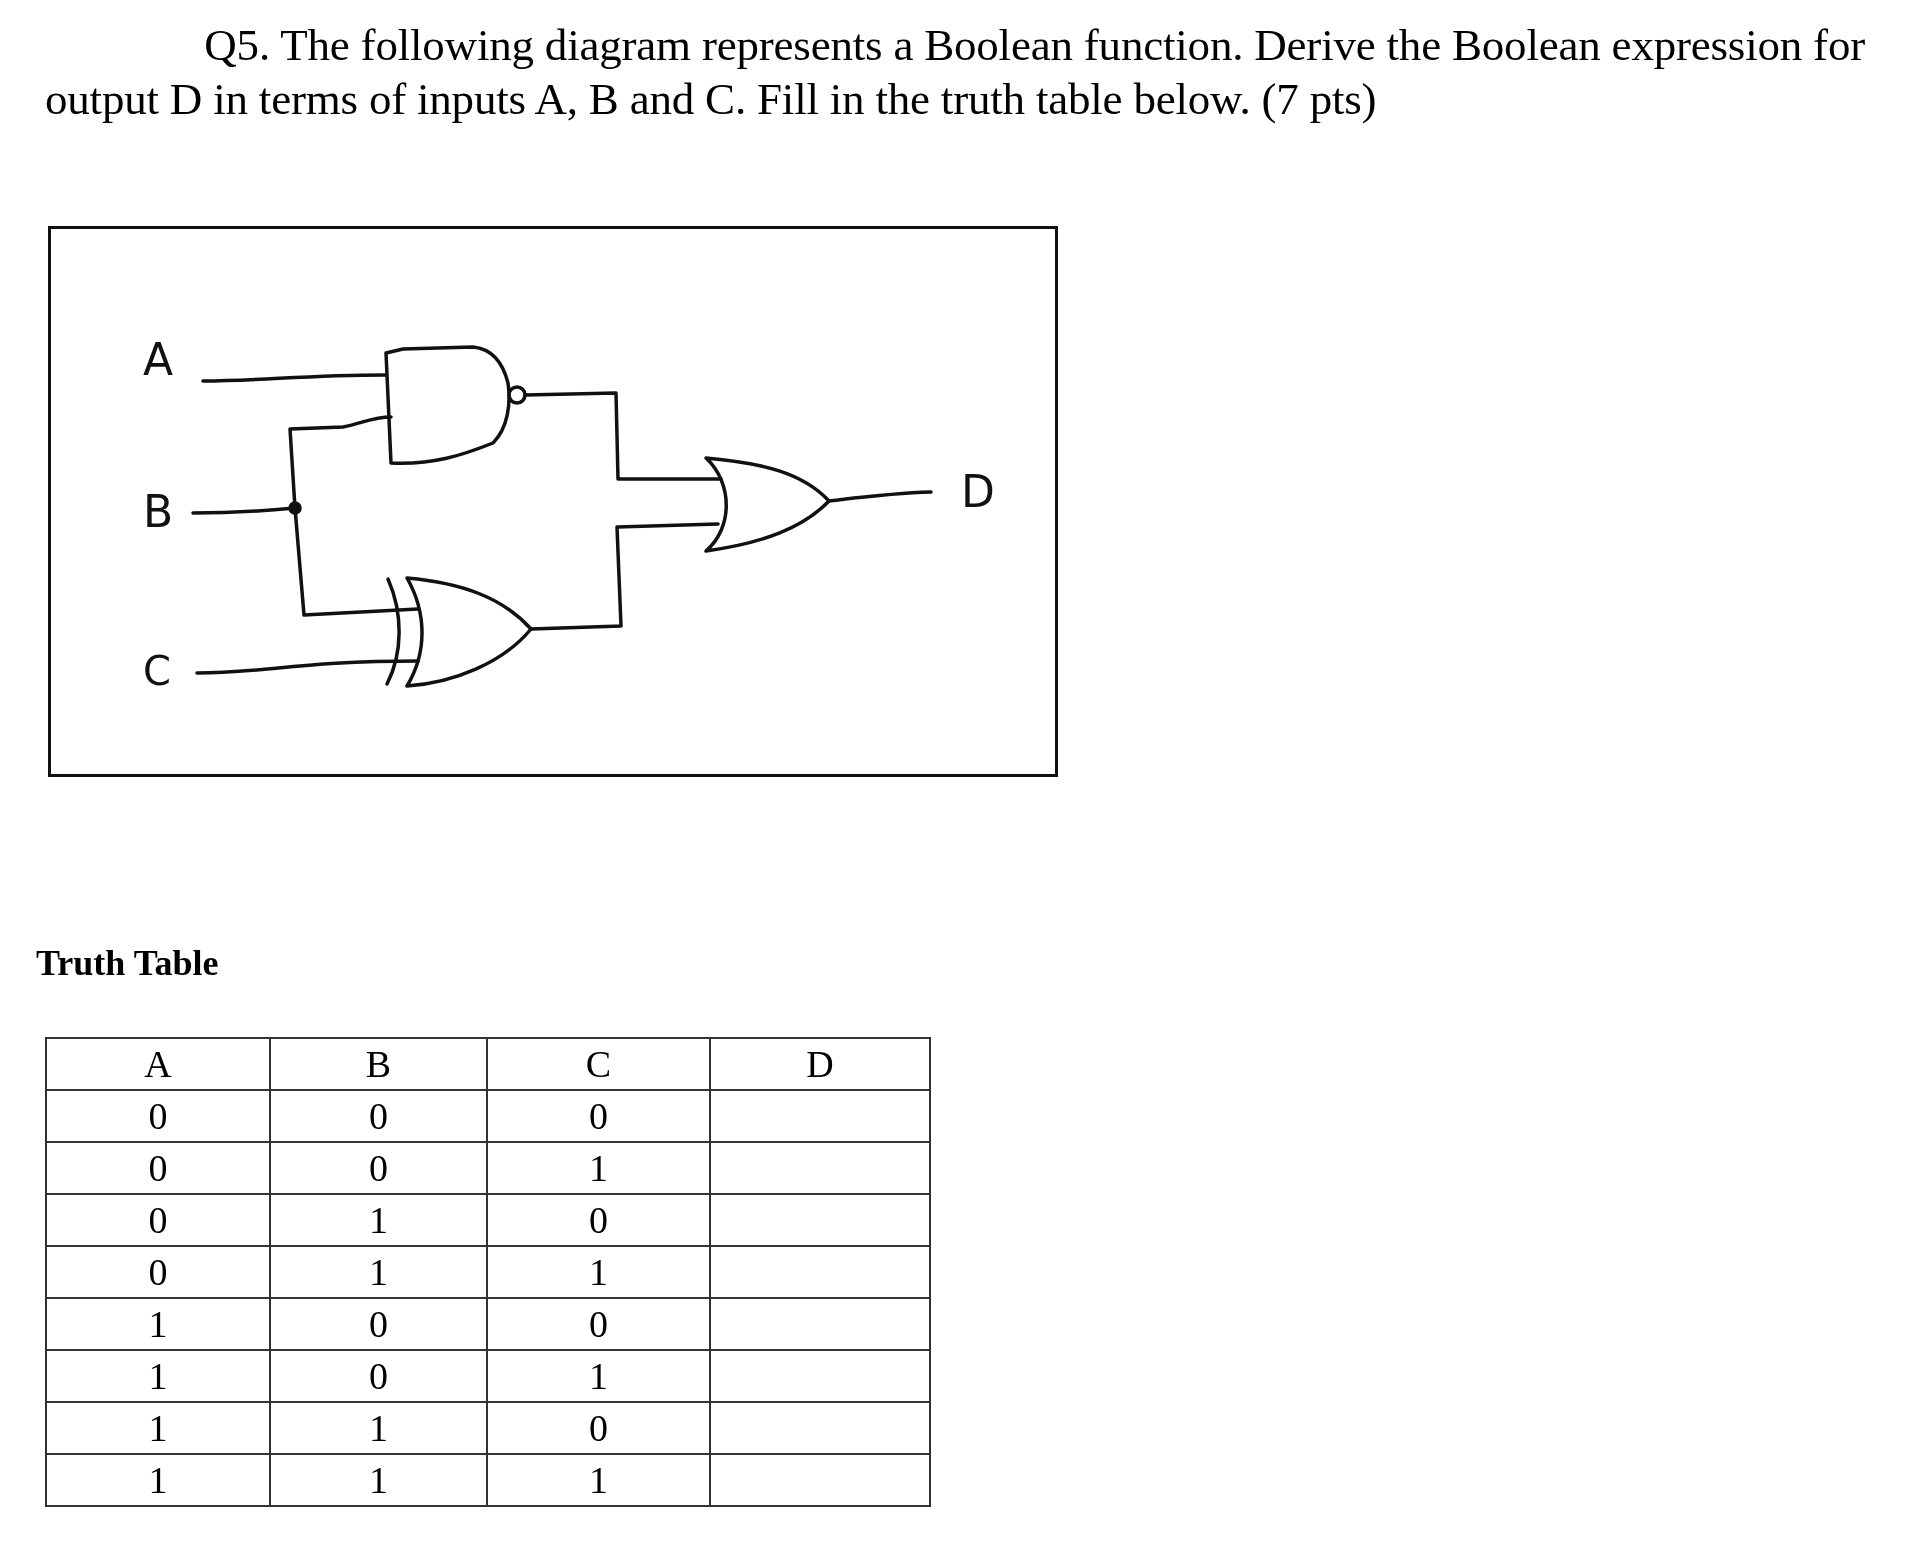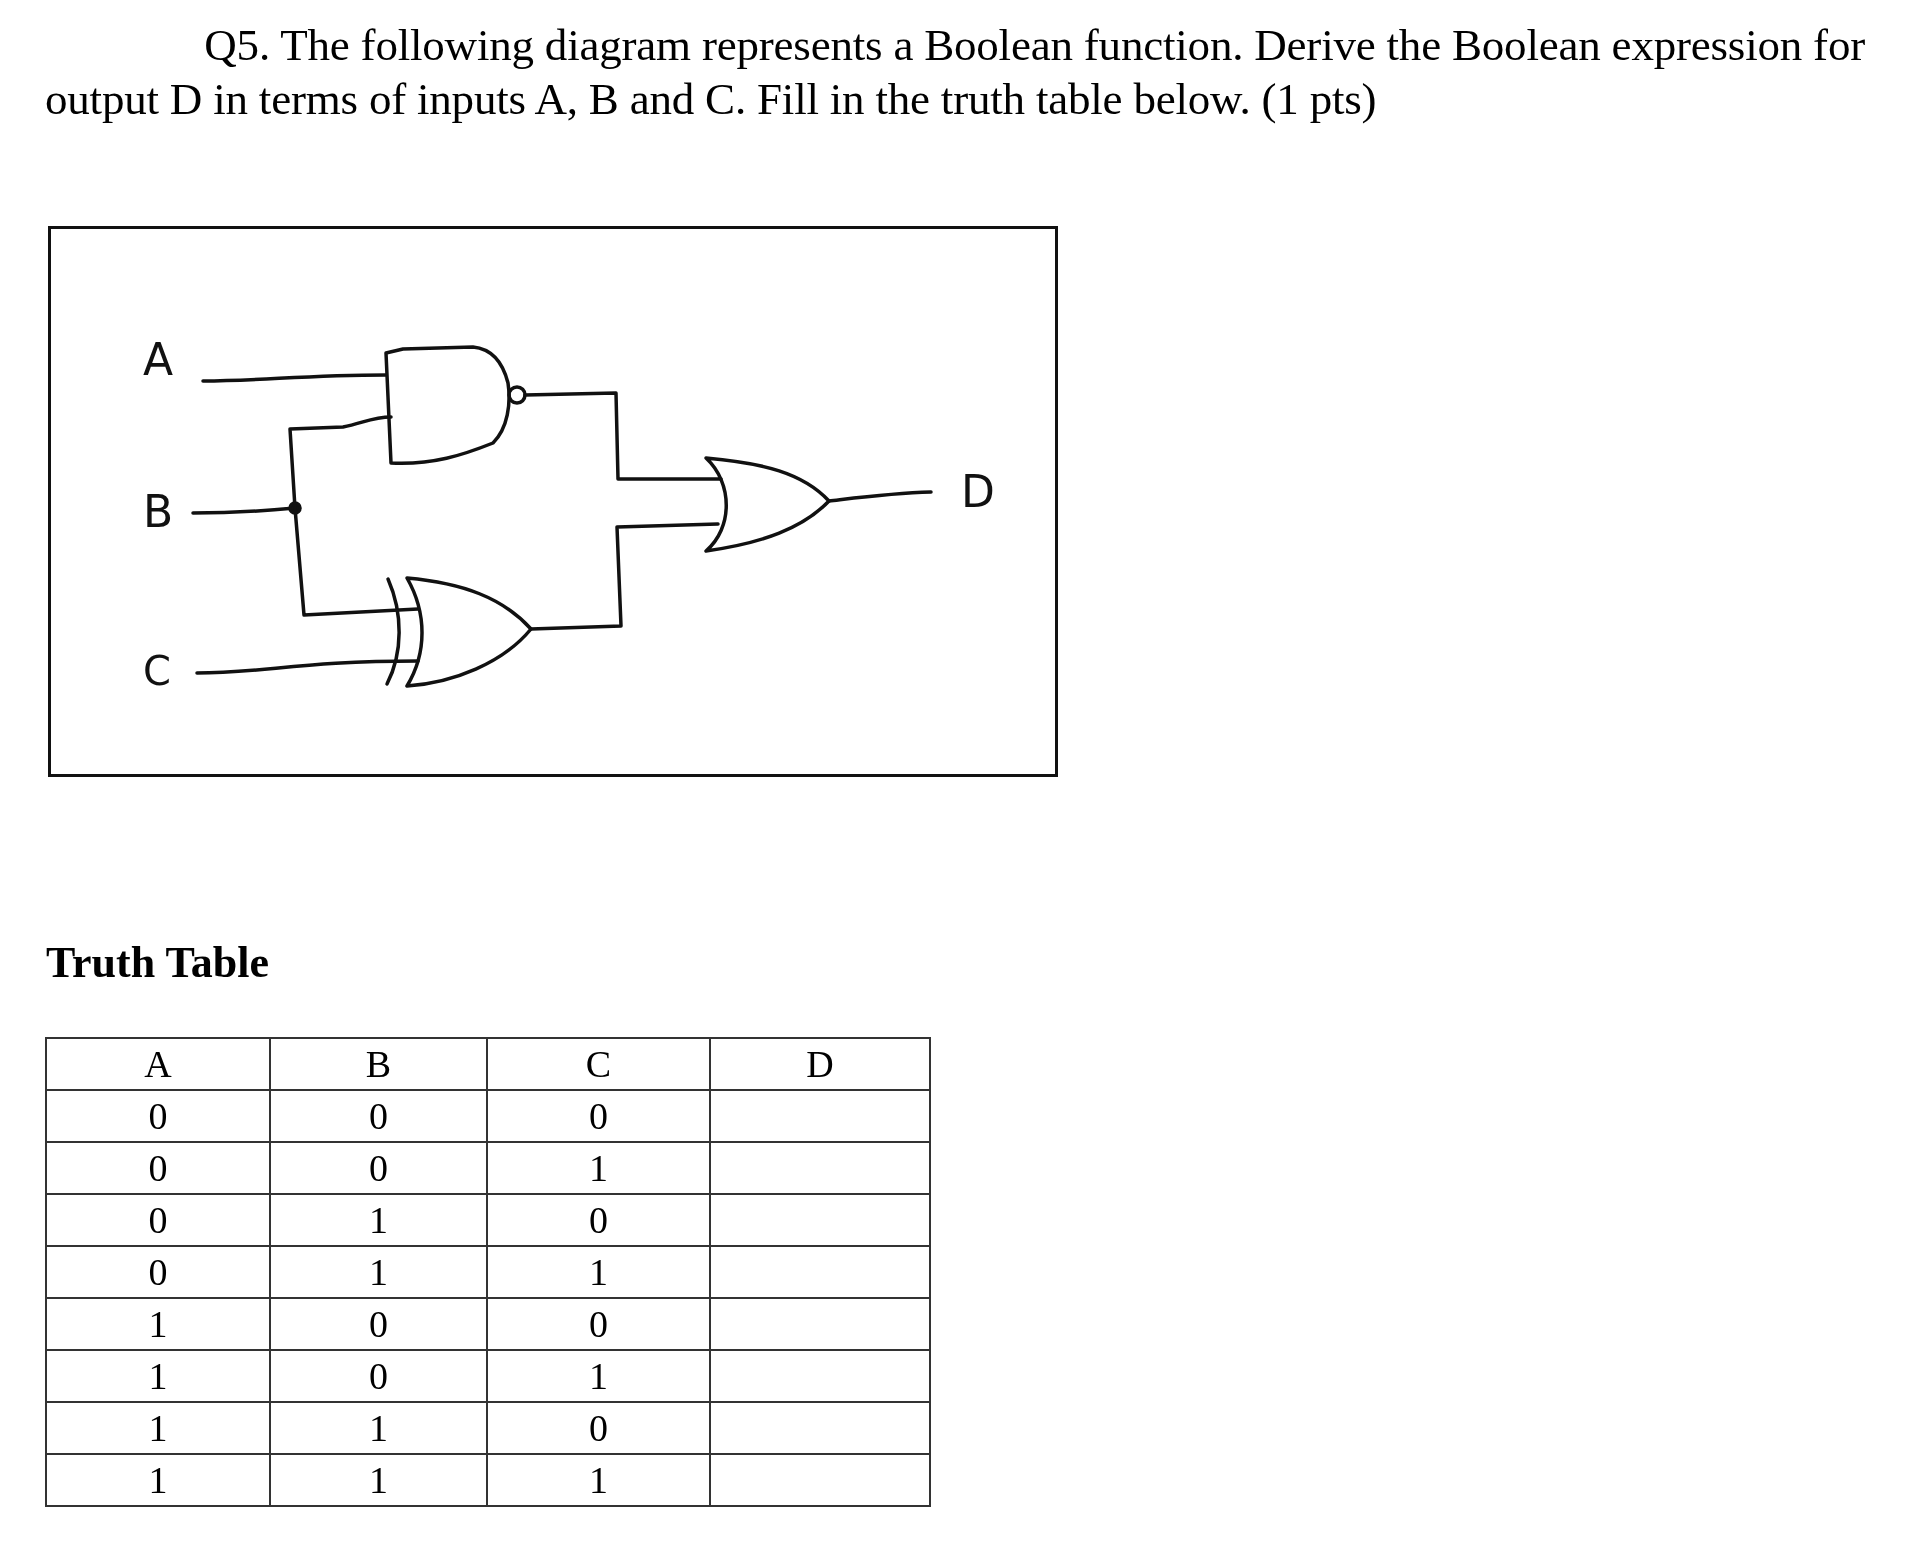--- a/index.html
+++ b/index.html
@@ -12,39 +12,39 @@
       font-size: 45px; line-height: 54px; letter-spacing: -0.2px;
     }
     .question .line1 { display: block; padding-left: 12px; text-align: right; }
     .question .line2 { display: block; }
     .diagram-box {
       position: absolute; left: 48px; top: 226px; width: 1004px; height: 545px;
       border: 3px solid #111; box-sizing: content-box;
     }
     .diagram-svg { position: absolute; left: 0; top: 0; }
     .section-title {
-      position: absolute; left: 46px; top: 938px;
-      font-size: 44px; font-weight: bold; line-height: 50px;
+      position: absolute; left: 36px; top: 938px;
+      font-size: 36px; font-weight: bold; line-height: 50px;
     }
     table.truth {
       position: absolute; left: 45px; top: 1037px;
       border-collapse: collapse; font-size: 38px;
     }
     table.truth th, table.truth td {
       border: 2px solid #333; text-align: center; font-weight: normal;
       height: 50px; padding: 0; line-height: 50px;
     }
     .c0 { width: 222px; } .c1 { width: 215px; } .c2 { width: 221px; } .c3 { width: 218px; }
   </style>
 </head>
 <body>
 
 <div class="question">
   <span class="line1">Q5. The following diagram represents a Boolean function. Derive the Boolean expression for</span>
-  <span class="line2">output D in terms of inputs A, B and C. Fill in the truth table below. (1 pts)</span>
+  <span class="line2">output D in terms of inputs A, B and C. Fill in the truth table below. (7 pts)</span>
 </div>
 
 <div class="diagram-box">
   <svg class="diagram-svg" width="1004" height="545" viewBox="48 226 1004 545" fill="none" stroke="#111" stroke-width="3.5" stroke-linecap="round" stroke-linejoin="round">
 
     <text x="140" y="372" font-family="DejaVu Sans, sans-serif" font-size="44" fill="#111" stroke="none">A</text>
     <text x="140" y="524" font-family="DejaVu Sans, sans-serif" font-size="44" fill="#111" stroke="none">B</text>
     <text x="140" y="682" font-family="DejaVu Sans, sans-serif" font-size="40" fill="#111" stroke="none">C</text>
     <text x="958" y="504" font-family="DejaVu Sans, sans-serif" font-size="44" fill="#111" stroke="none">D</text>
 

